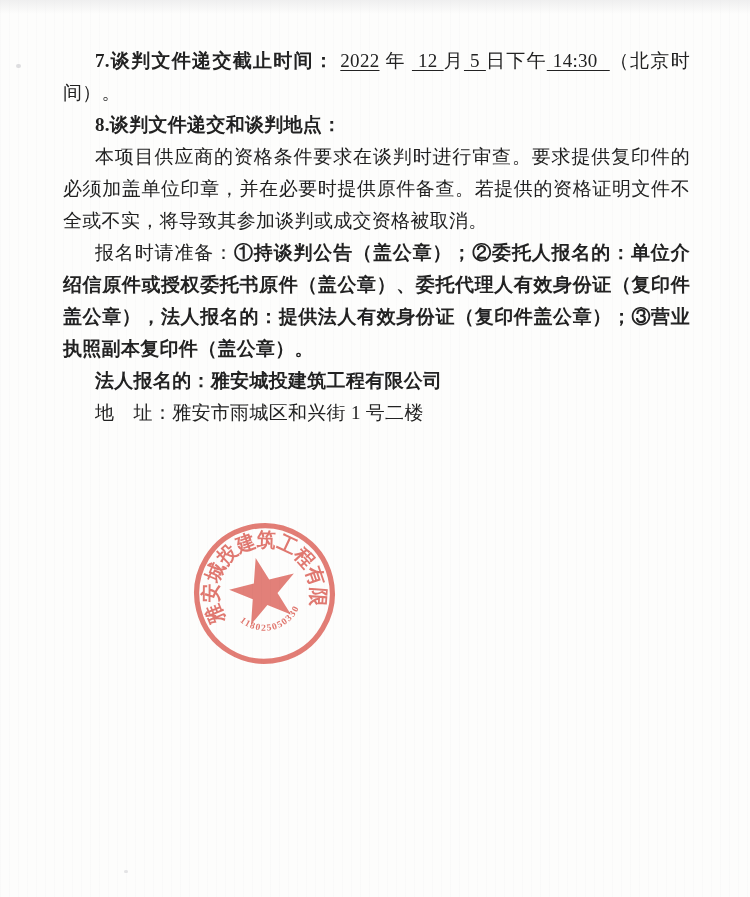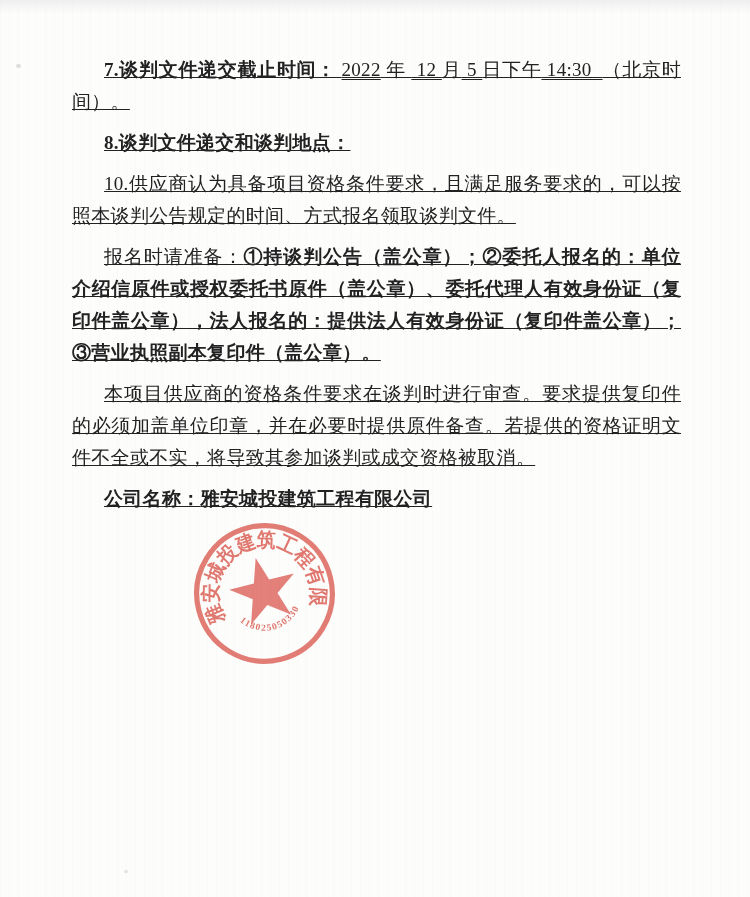--- a/index.html
+++ b/index.html
@@ -14,21 +14,21 @@
   .top-shade{
     position:absolute;left:0;top:0;width:750px;height:14px;
     background:linear-gradient(#e9e9ea, rgba(255,255,255,0));
     opacity:.7;pointer-events:none;
   }
   .doc{
     position:absolute;left:63px;top:45px;width:627px;
     font-size:19px;line-height:32px;text-align:justify;
     letter-spacing:.3px;
   }
-  .doc p{margin:9px;text-indent:32px;text-decoration:underline;}
+  .doc p{margin:0;text-indent:32px;}
   .b{font-weight:bold;}
   .u{text-decoration:underline;text-underline-offset:3px;text-decoration-thickness:1px;}
   
   .seal{
     position:absolute;left:190px;top:519px;width:149px;height:149px;
     transform:rotate(-14deg);
     mix-blend-mode:multiply;opacity:.86;pointer-events:none;
   }
   .seal svg{width:100%;height:100%;}
   .seal text{font-family:"Liberation Serif","DejaVu Serif",serif;font-weight:bold;}
@@ -41,31 +41,31 @@
 
 <div class="top-shade"></div>
 
 <div class="doc">
   <p><span class="b">7.谈判文件递交截止时间：</span><span><span>&nbsp;</span><span class="u">2022</span><span> 年 </span><span class="u">&nbsp;12&nbsp;</span><span>月</span><span class="u">&nbsp;5&nbsp;</span><span>日下午</span><span class="u">&nbsp;14:30&nbsp;&nbsp;</span><span>（北京时间）。</span></span></p>
 
 
   <p class="b">8.谈判文件递交和谈判地点：</p>
 
 
-  <p>10.供应商认为具备项目资格条件要求，且满足服务要求的，可以按照本谈判公告规定的时间、方式报名领取谈判文件。</p>
+
+  <p>本项目供应商的资格条件要求在谈判时进行审查。要求提供复印件的必须加盖单位印章，并在必要时提供原件备查。若提供的资格证明文件不全或不实，将导致其参加谈判或成交资格被取消。</p>
 
   <p><span>报名时请准备：</span><span class="b">①持谈判公告（盖公章）；②委托人报名的：单位介绍信原件或授权委托书原件（盖公章）、委托代理人有效身份证（复印件盖公章），法人报名的：提供法人有效身份证（复印件盖公章）；③营业执照副本复印件（盖公章）。</span></p>
-
-  <p>本项目供应商的资格条件要求在谈判时进行审查。要求提供复印件的必须加盖单位印章，并在必要时提供原件备查。若提供的资格证明文件不全或不实，将导致其参加谈判或成交资格被取消。</p>
 
 
 
 
-  <p><span class="b">公司名称：</span><span class="b">雅安城投建筑工程有限公司</span></p>
+  <p><span class="b">法人报名的：</span><span class="b">雅安城投建筑工程有限公司</span></p>
 
+  <p><span>地　址：</span><span>雅安市雨城区和兴街 1 号二楼</span></p>
 
 
 </div>
 
 <div class="seal">
   <svg viewBox="0 0 200 200">
     <defs>
       <path id="arcTop" d="M 40.8,121.5 A 63,63 0 1 1 159.2,121.5" fill="none"></path>
       <path id="arcBottom" d="M 57.6,126.5 A 50,50 0 0 0 142.4,126.5" fill="none"></path>
     </defs>

